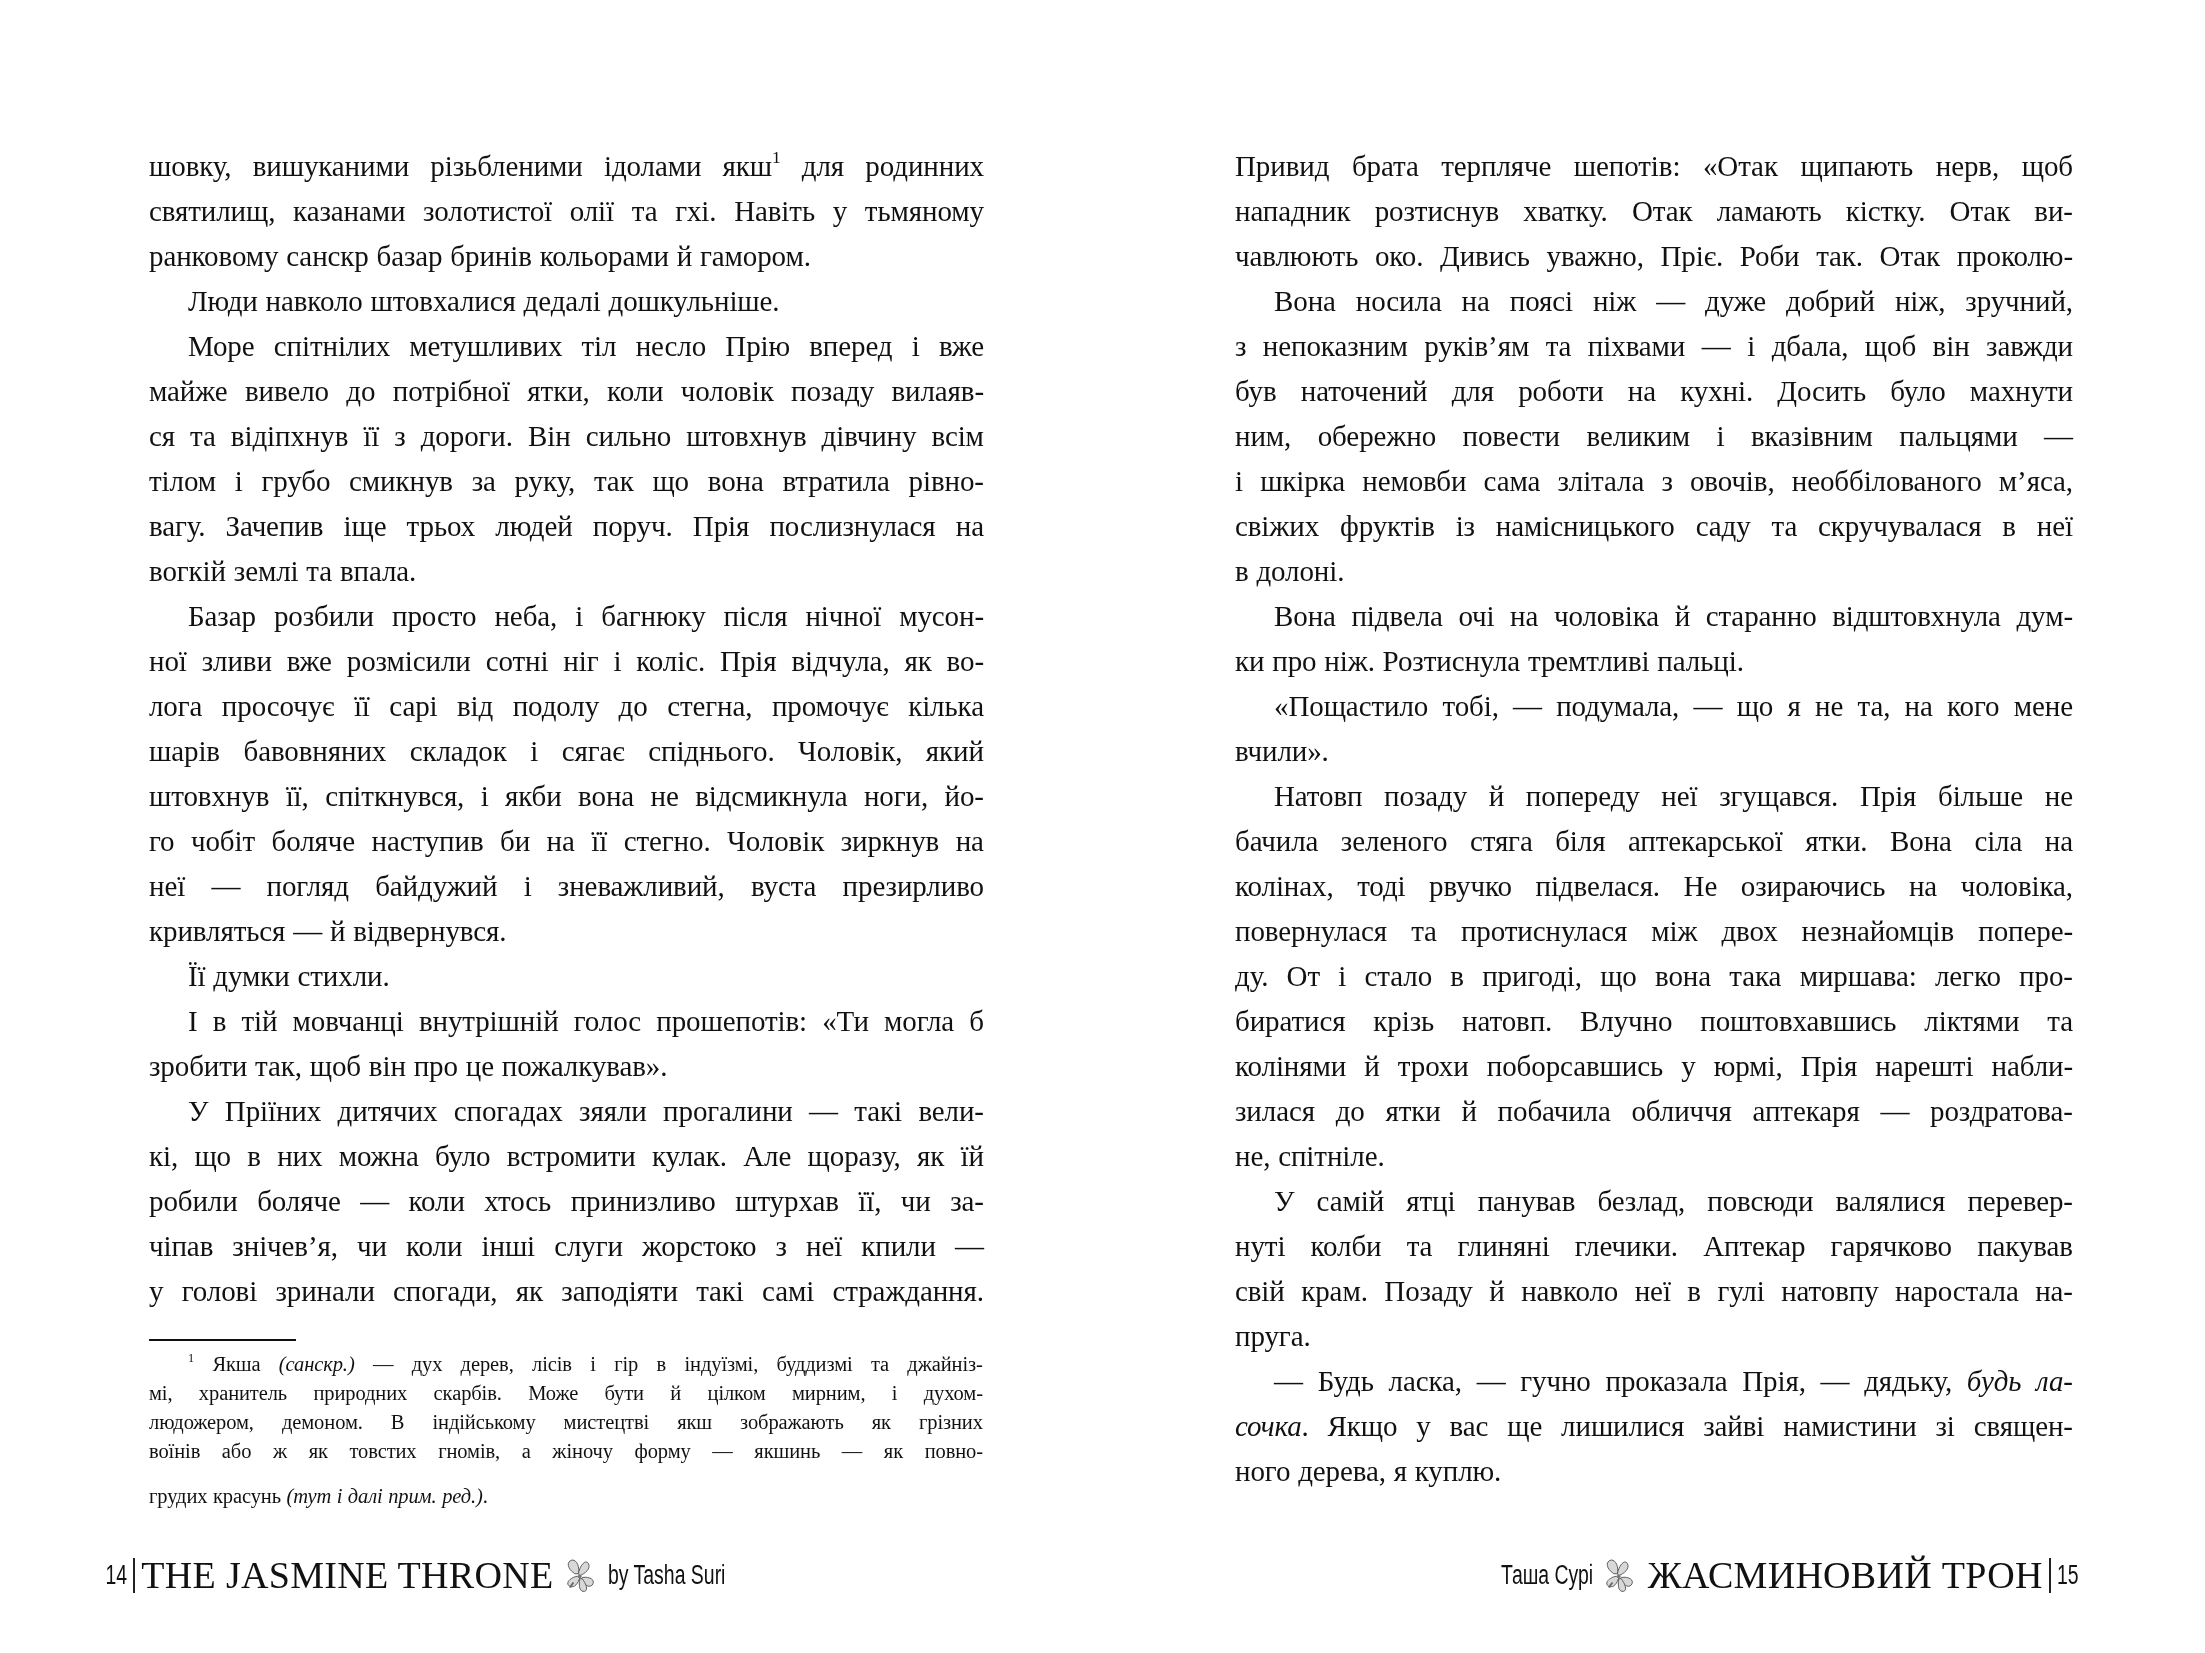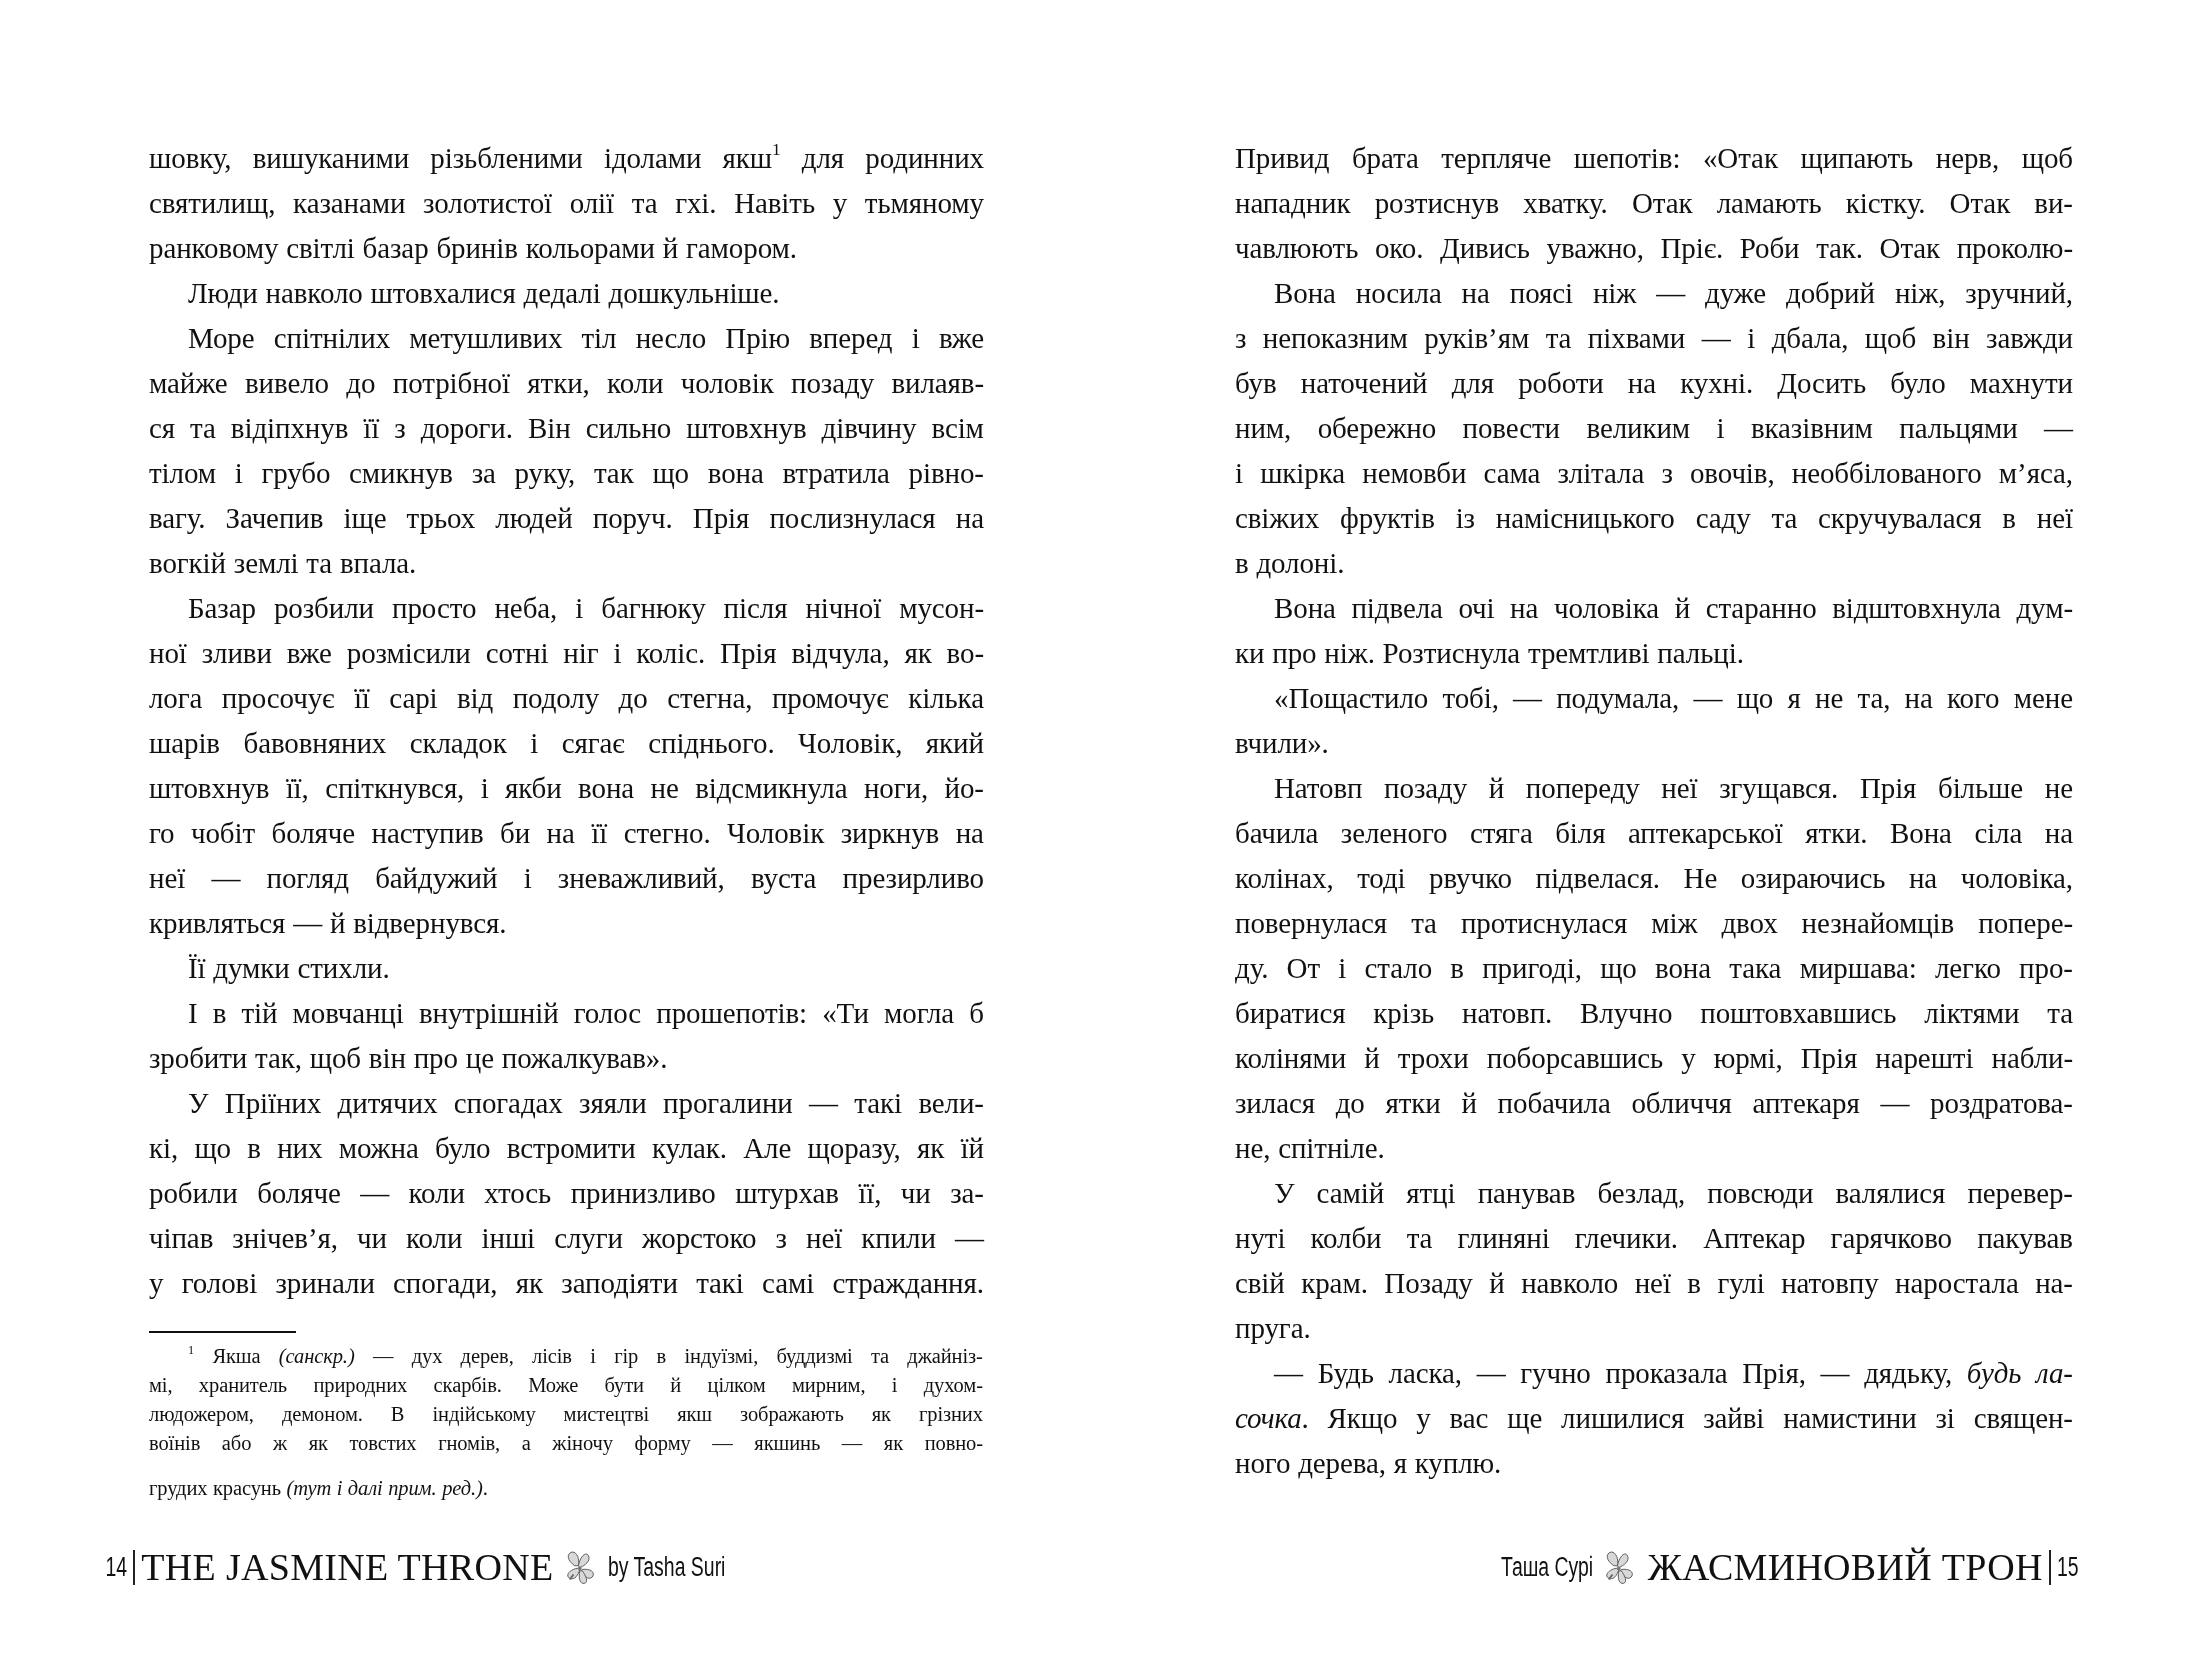--- a/index.html
+++ b/index.html
@@ -1,18 +1,18 @@
 <!DOCTYPE html>
 <html style="font-size:10px"><head>
 <meta charset="utf-8">
 <style>
   html, body { margin: 0; padding: 0; background: #ffffff; }
   body { width: 2205px; height: 1654px; position: relative; overflow: hidden;
          font-family: "Liberation Serif", "DejaVu Serif", serif; color: #111; }
-  .page { position: absolute; top: 0; height: 1373px; }
+  .page { position: absolute; top: 8px; height: 1373px; }
   .page.left { left: 0; width: 1102px; }
   .page.right { left: 1102px; width: 1103px; }
   .column { position: absolute; top: 136px; }
   .page.left .column { left: 149px; width: 835px; }
   .page.right .column { left: 133px; width: 838px; }
   .line { height: 45px; line-height: 45px; font-size: 29px; white-space: nowrap;
           display: flex; justify-content: space-between; letter-spacing: -0.1px; }
   .line.last { justify-content: flex-start; }
   .line.indent { padding-left: 39px; }
   .line .w { display: inline-block; }
@@ -61,21 +61,21 @@
         <span class="w">золотистої</span>
         <span class="w">олії</span>
         <span class="w">та</span>
         <span class="w">гхі.</span>
         <span class="w">Навіть</span>
         <span class="w">у</span>
         <span class="w">тьмяному</span>
       </div>
       <div class="line last">
         <span class="w">ранковому</span>
-        <span class="w">світлі</span>
+        <span class="w">санскр</span>
         <span class="w">базар</span>
         <span class="w">бринів</span>
         <span class="w">кольорами</span>
         <span class="w">й</span>
         <span class="w">гамором.</span>
       </div>
       <div class="line indent last">
         <span class="w">Люди</span>
         <span class="w">навколо</span>
         <span class="w">штовхалися</span>

